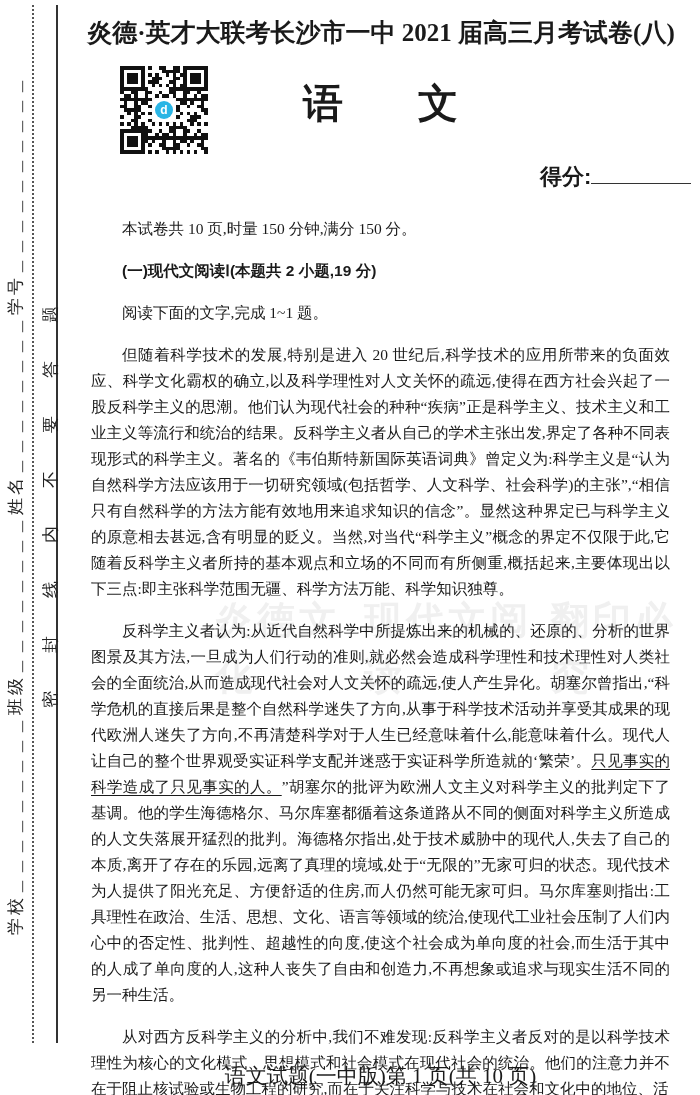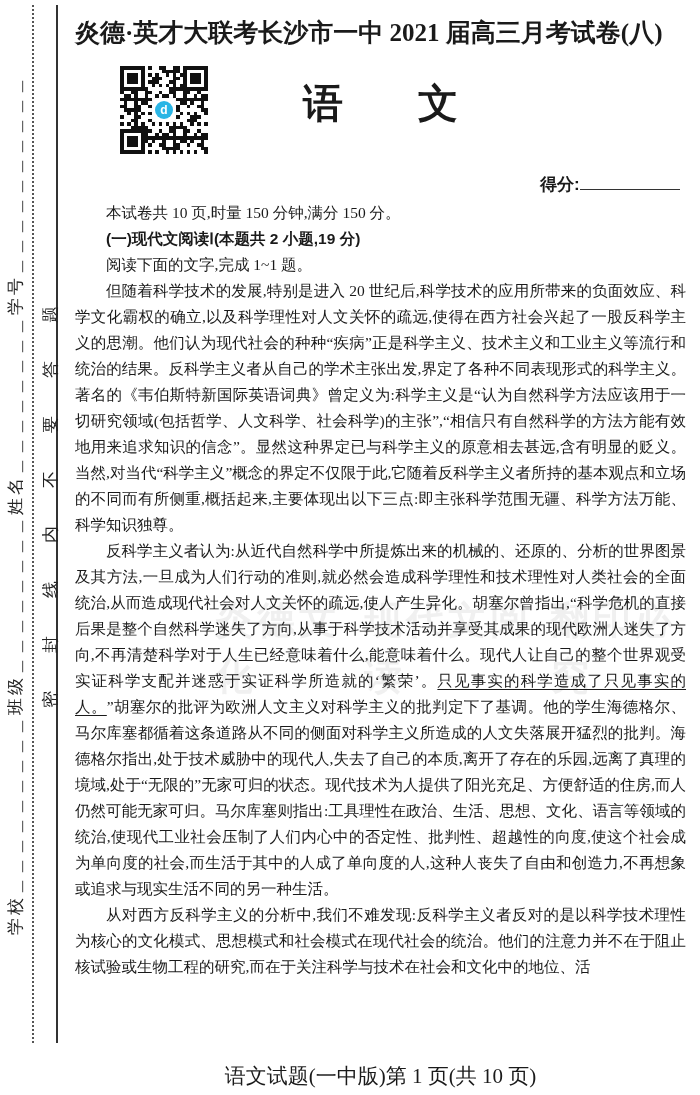--- a/index.html
+++ b/index.html
@@ -8,43 +8,43 @@
 
   
   .seal-dotted{position:absolute;left:32px;top:5px;height:1038px;width:0;border-left:2px dotted #555;}
   .seal-solid{position:absolute;left:56px;top:5px;height:1038px;width:0;border-left:2px solid #333;}
   .v-text{position:absolute;transform:rotate(-90deg);transform-origin:0 0;white-space:nowrap;
           font-size:17px;color:#222;}
   .v-fields{left:4px;top:935px;letter-spacing:3px;}
   .v-seal{left:39px;top:708px;letter-spacing:38px;}
 
   
-  .title{position:absolute;left:75px;top:16px;width:612px;font-size:25px;
+  .title{position:absolute;left:75px;top:16px;width:612px;text-align:center;font-size:25px;
          font-weight:bold;white-space:nowrap;}
   .qr{position:absolute;left:120px;top:66px;width:88px;height:88px;}
   .qr svg{width:100%;height:100%;display:block;}
   .qr-logo{position:absolute;left:32px;top:32px;width:24px;height:24px;background:#fff;border-radius:5px;
            display:flex;align-items:center;justify-content:center;box-shadow:0 0 2px rgba(0,0,0,.15);}
   .qr-d{width:18px;height:18px;border-radius:50%;color:#fff;font-size:12px;font-weight:bold;
         display:flex;align-items:center;justify-content:center;font-family:"Liberation Sans",sans-serif;}
   .subject{position:absolute;left:112px;top:76px;width:612px;text-align:center;font-size:40px;
            font-weight:bold;letter-spacing:75px;white-space:nowrap;}
-  .score{position:absolute;left:540px;top:172px;font-size:17px;white-space:nowrap;}
+  .score{position:absolute;left:540px;top:162px;font-size:22px;white-space:nowrap;}
   .score-label{font-weight:bold;font-family:"Liberation Sans",sans-serif;}
   .score-blank{display:inline-block;width:100px;height:17px;border-bottom:1.5px solid #333;vertical-align:baseline;}
 
   
   .watermark{position:absolute;left:215px;top:592px;display:flex;flex-direction:row;
              font-size:38px;line-height:56px;font-weight:bold;color:rgba(110,110,110,0.10);
              letter-spacing:4px;pointer-events:none;}
 
   
   .content{position:absolute;left:75px;top:200px;width:611px;font-size:15.5px;line-height:26px;
            text-align:justify;}
-  .content p{margin:0;}
+  .content p{margin:16px;}
   .indent{text-indent:2em;}
   .h1,.h2{font-weight:bold;font-family:"Liberation Sans",sans-serif;}
   .para{text-indent:2em;}
   .mlabel{font-weight:bold;margin-right:.9em;}
   .ul{text-decoration:underline;text-underline-offset:3px;}
 
   .footer{position:absolute;left:75px;top:1062px;width:611px;text-align:center;font-size:21px;}
 </style>
 </head>
 <body>

